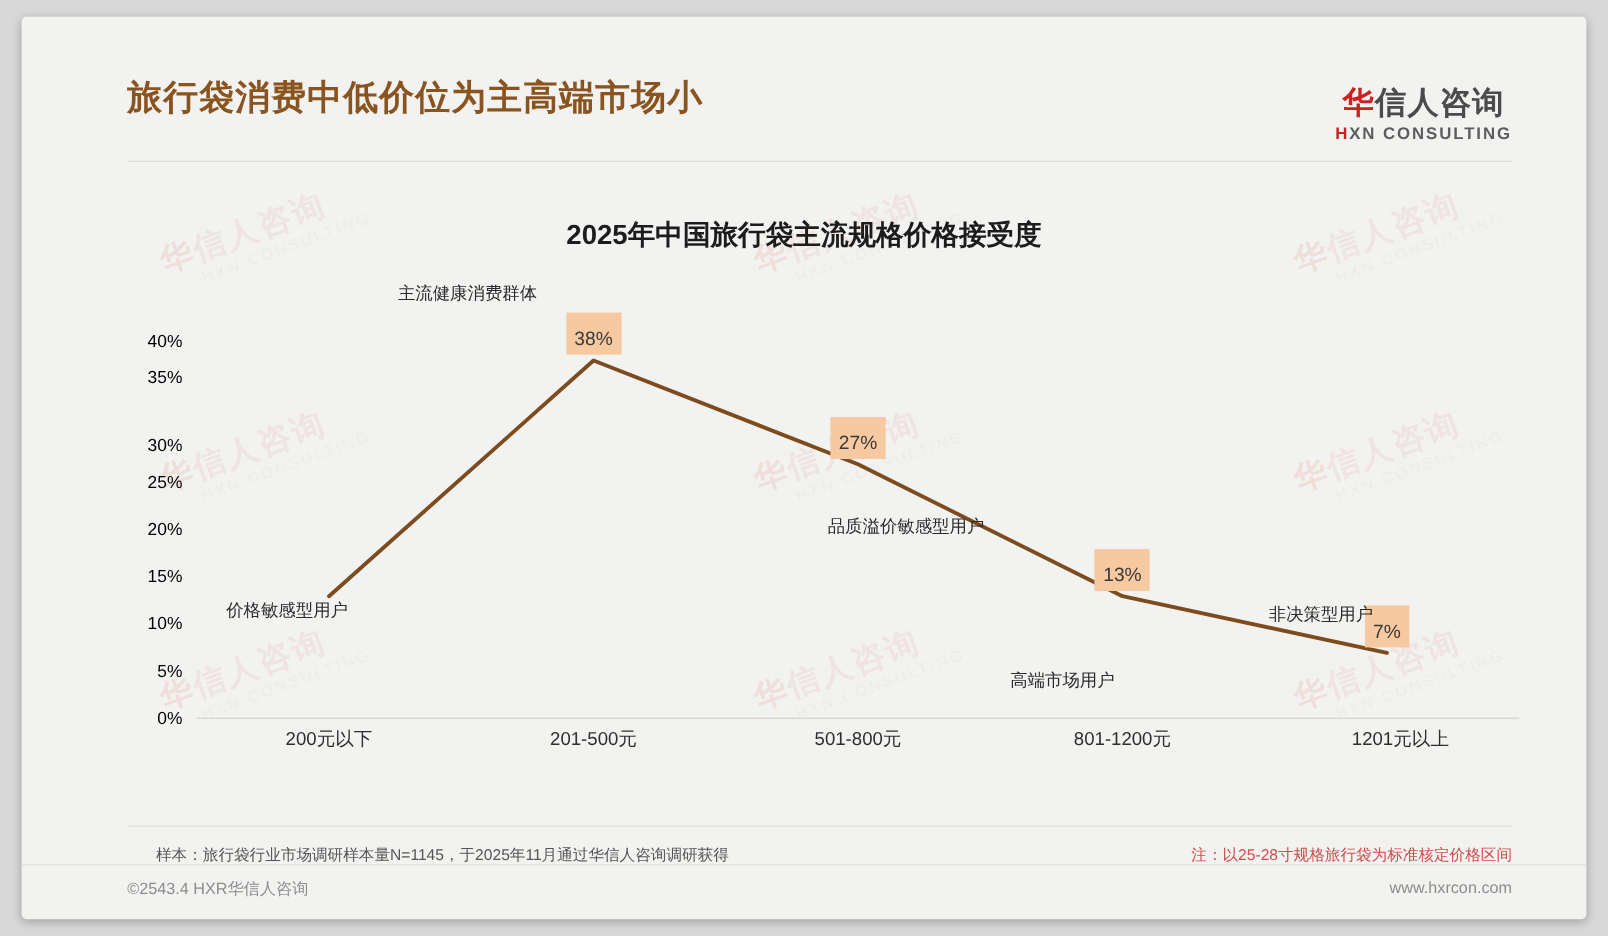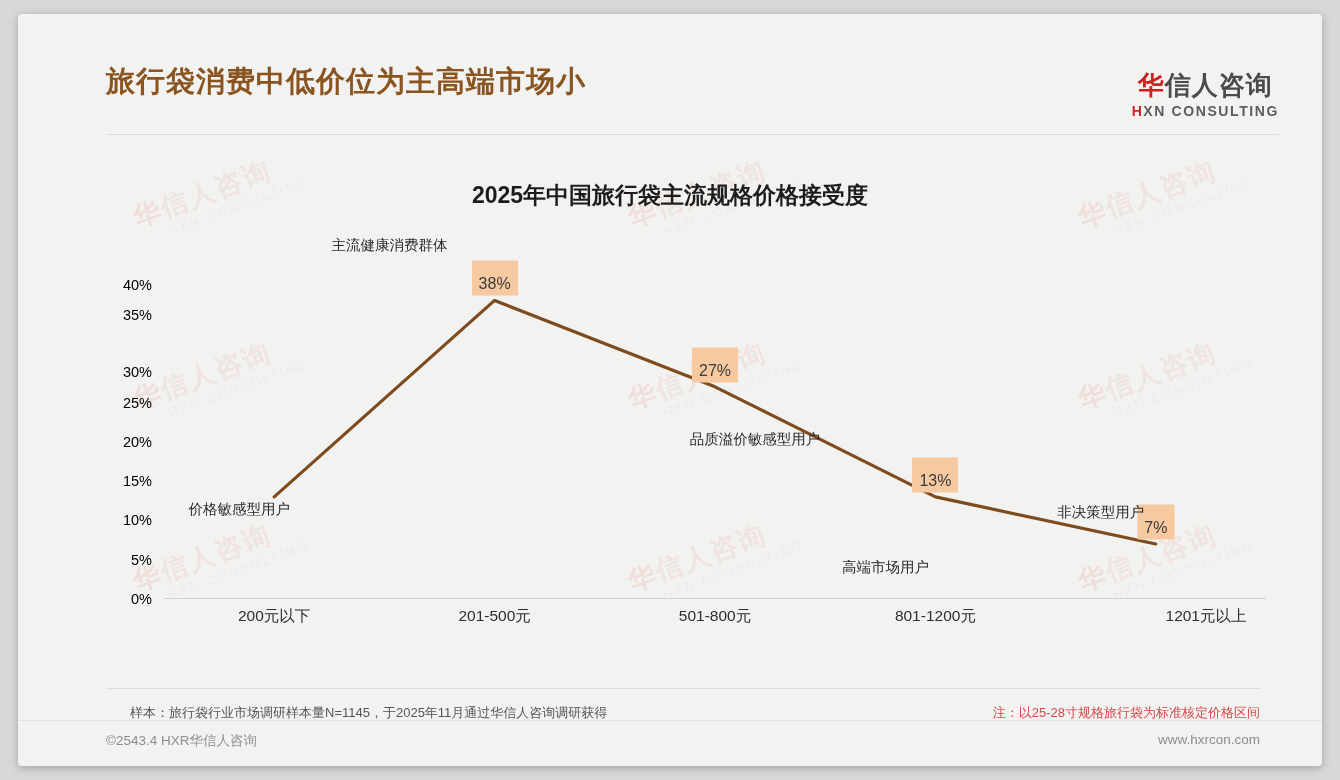--- a/index.html
+++ b/index.html
@@ -34,21 +34,21 @@
   }
   .wm .wm-cn b{color:#eab8b0;font-weight:700;}
   .wm .wm-en{
     display:block;
     font-size:13px;letter-spacing:2.4px;
     color:#dfdfdf;
     margin-top:-2px;margin-left:28px;
   }
 
   
-  .header{position:absolute;left:0;top:0;width:100%;height:118px;z-index:5;padding-left:19px;}
+  .header{position:absolute;left:0;top:0;width:100%;height:118px;z-index:5;}
   .title{
     position:absolute;left:88px;top:68px;
     transform:translateY(-50%);
     font-size:29px;font-weight:700;
     color:#8a5420;
     letter-spacing:1px;
   }
   .logo{position:absolute;right:62px;top:58px;text-align:center;}
   .logo-cn{
     font-size:26px;font-weight:700;letter-spacing:1px;
@@ -216,21 +216,21 @@
         <polyline id="series-line" fill="none" stroke="#7d4b1e" stroke-width="3.2" stroke-linejoin="round" stroke-linecap="round" points="110.2,227.85714285714283 330.6,31.428571428571445 551,117.85714285714283 771.4,227.85714285714283 991.8000000000001,275"></polyline>
       </svg>
     </div>
   </div>
 
   <div class="xlabels">
       <div class="xlabel" style="left: 110.2px;">200元以下</div>
       <div class="xlabel" style="left: 330.6px;">201-500元</div>
       <div class="xlabel" style="left: 551px;">501-800元</div>
       <div class="xlabel" style="left: 771.4px;">801-1200元</div>
-      <div class="xlabel" style="left: 1042px;">1201元以上</div>
+      <div class="xlabel" style="left: 1003px;">1201元以上</div>
     </div>
 
   <div id="overlay">
       <div class="anno" style="left: 221.2px; top: 495px;">价格敏感型用户</div>
       <div class="dlabel" style="left: 476.6px; top: 264.429px;">38%</div>
       <div class="anno" style="left: 371.6px; top: 231.429px;">主流健康消费群体</div>
       <div class="dlabel" style="left: 697px; top: 350.857px;">27%</div>
       <div class="anno" style="left: 737px; top: 424.857px;">品质溢价敏感型用户</div>
       <div class="dlabel" style="left: 917.4px; top: 460.857px;">13%</div>
       <div class="anno" style="left: 867.4px; top: 552.857px;">高端市场用户</div>

